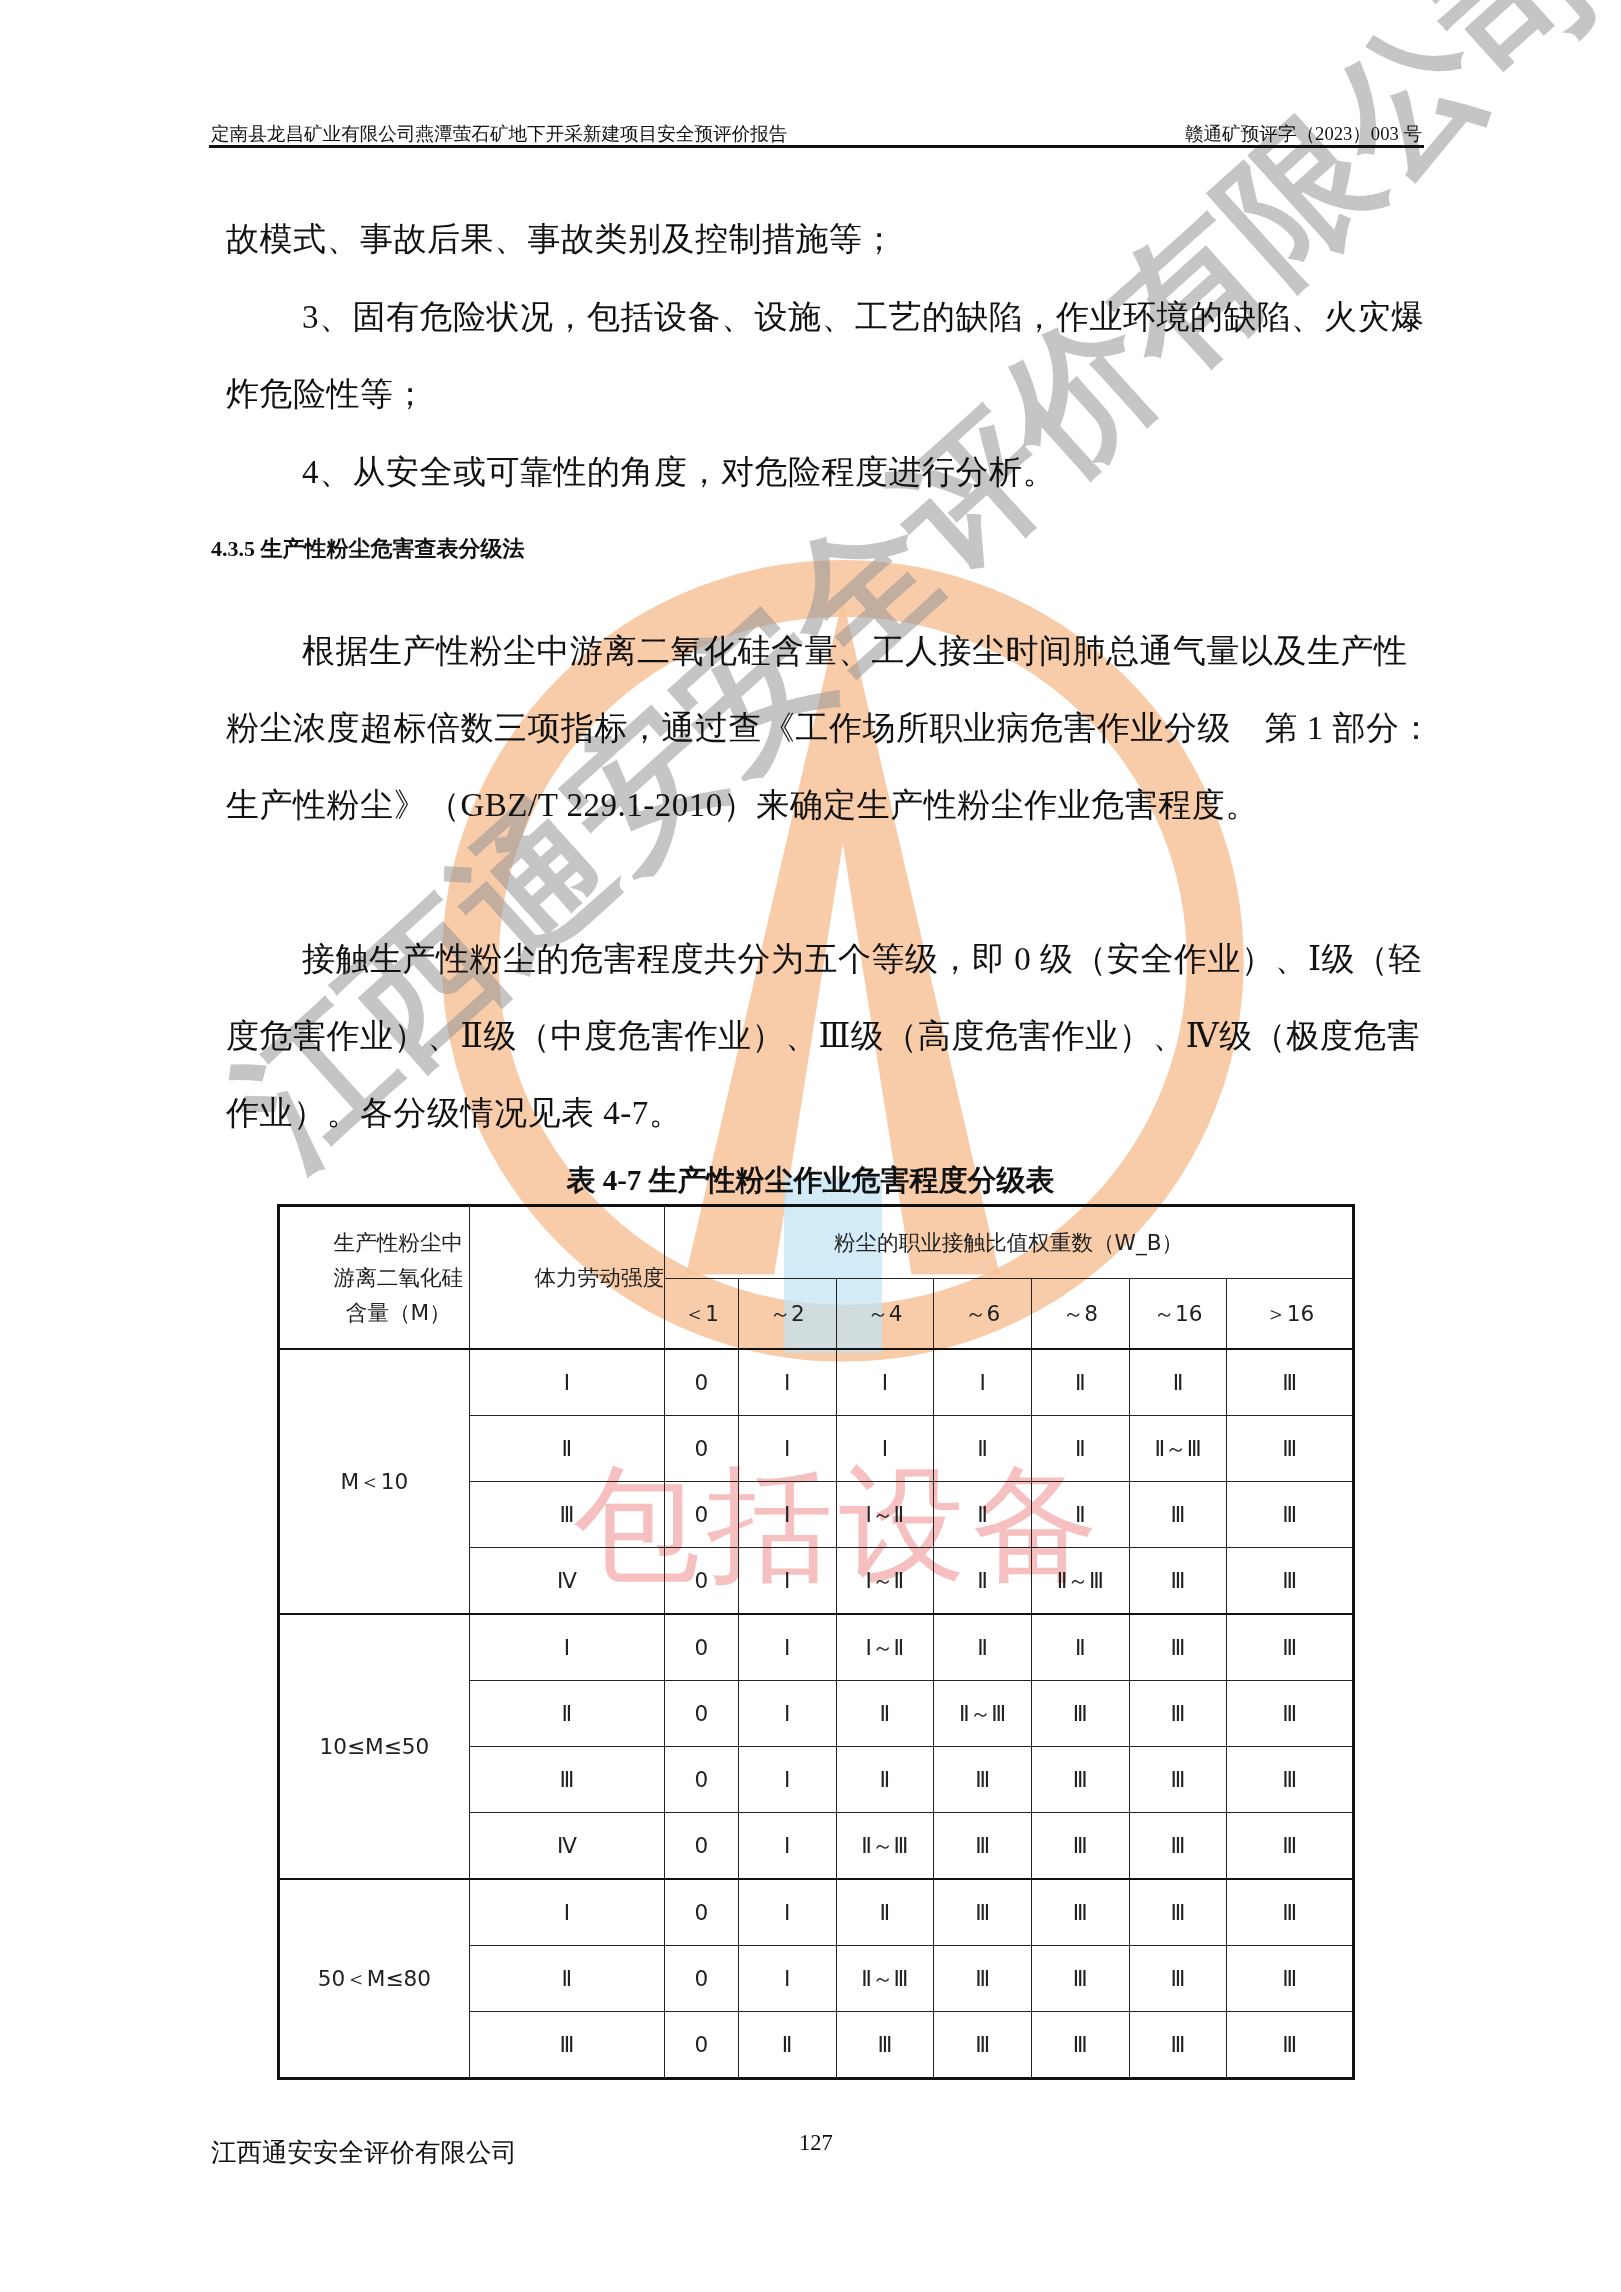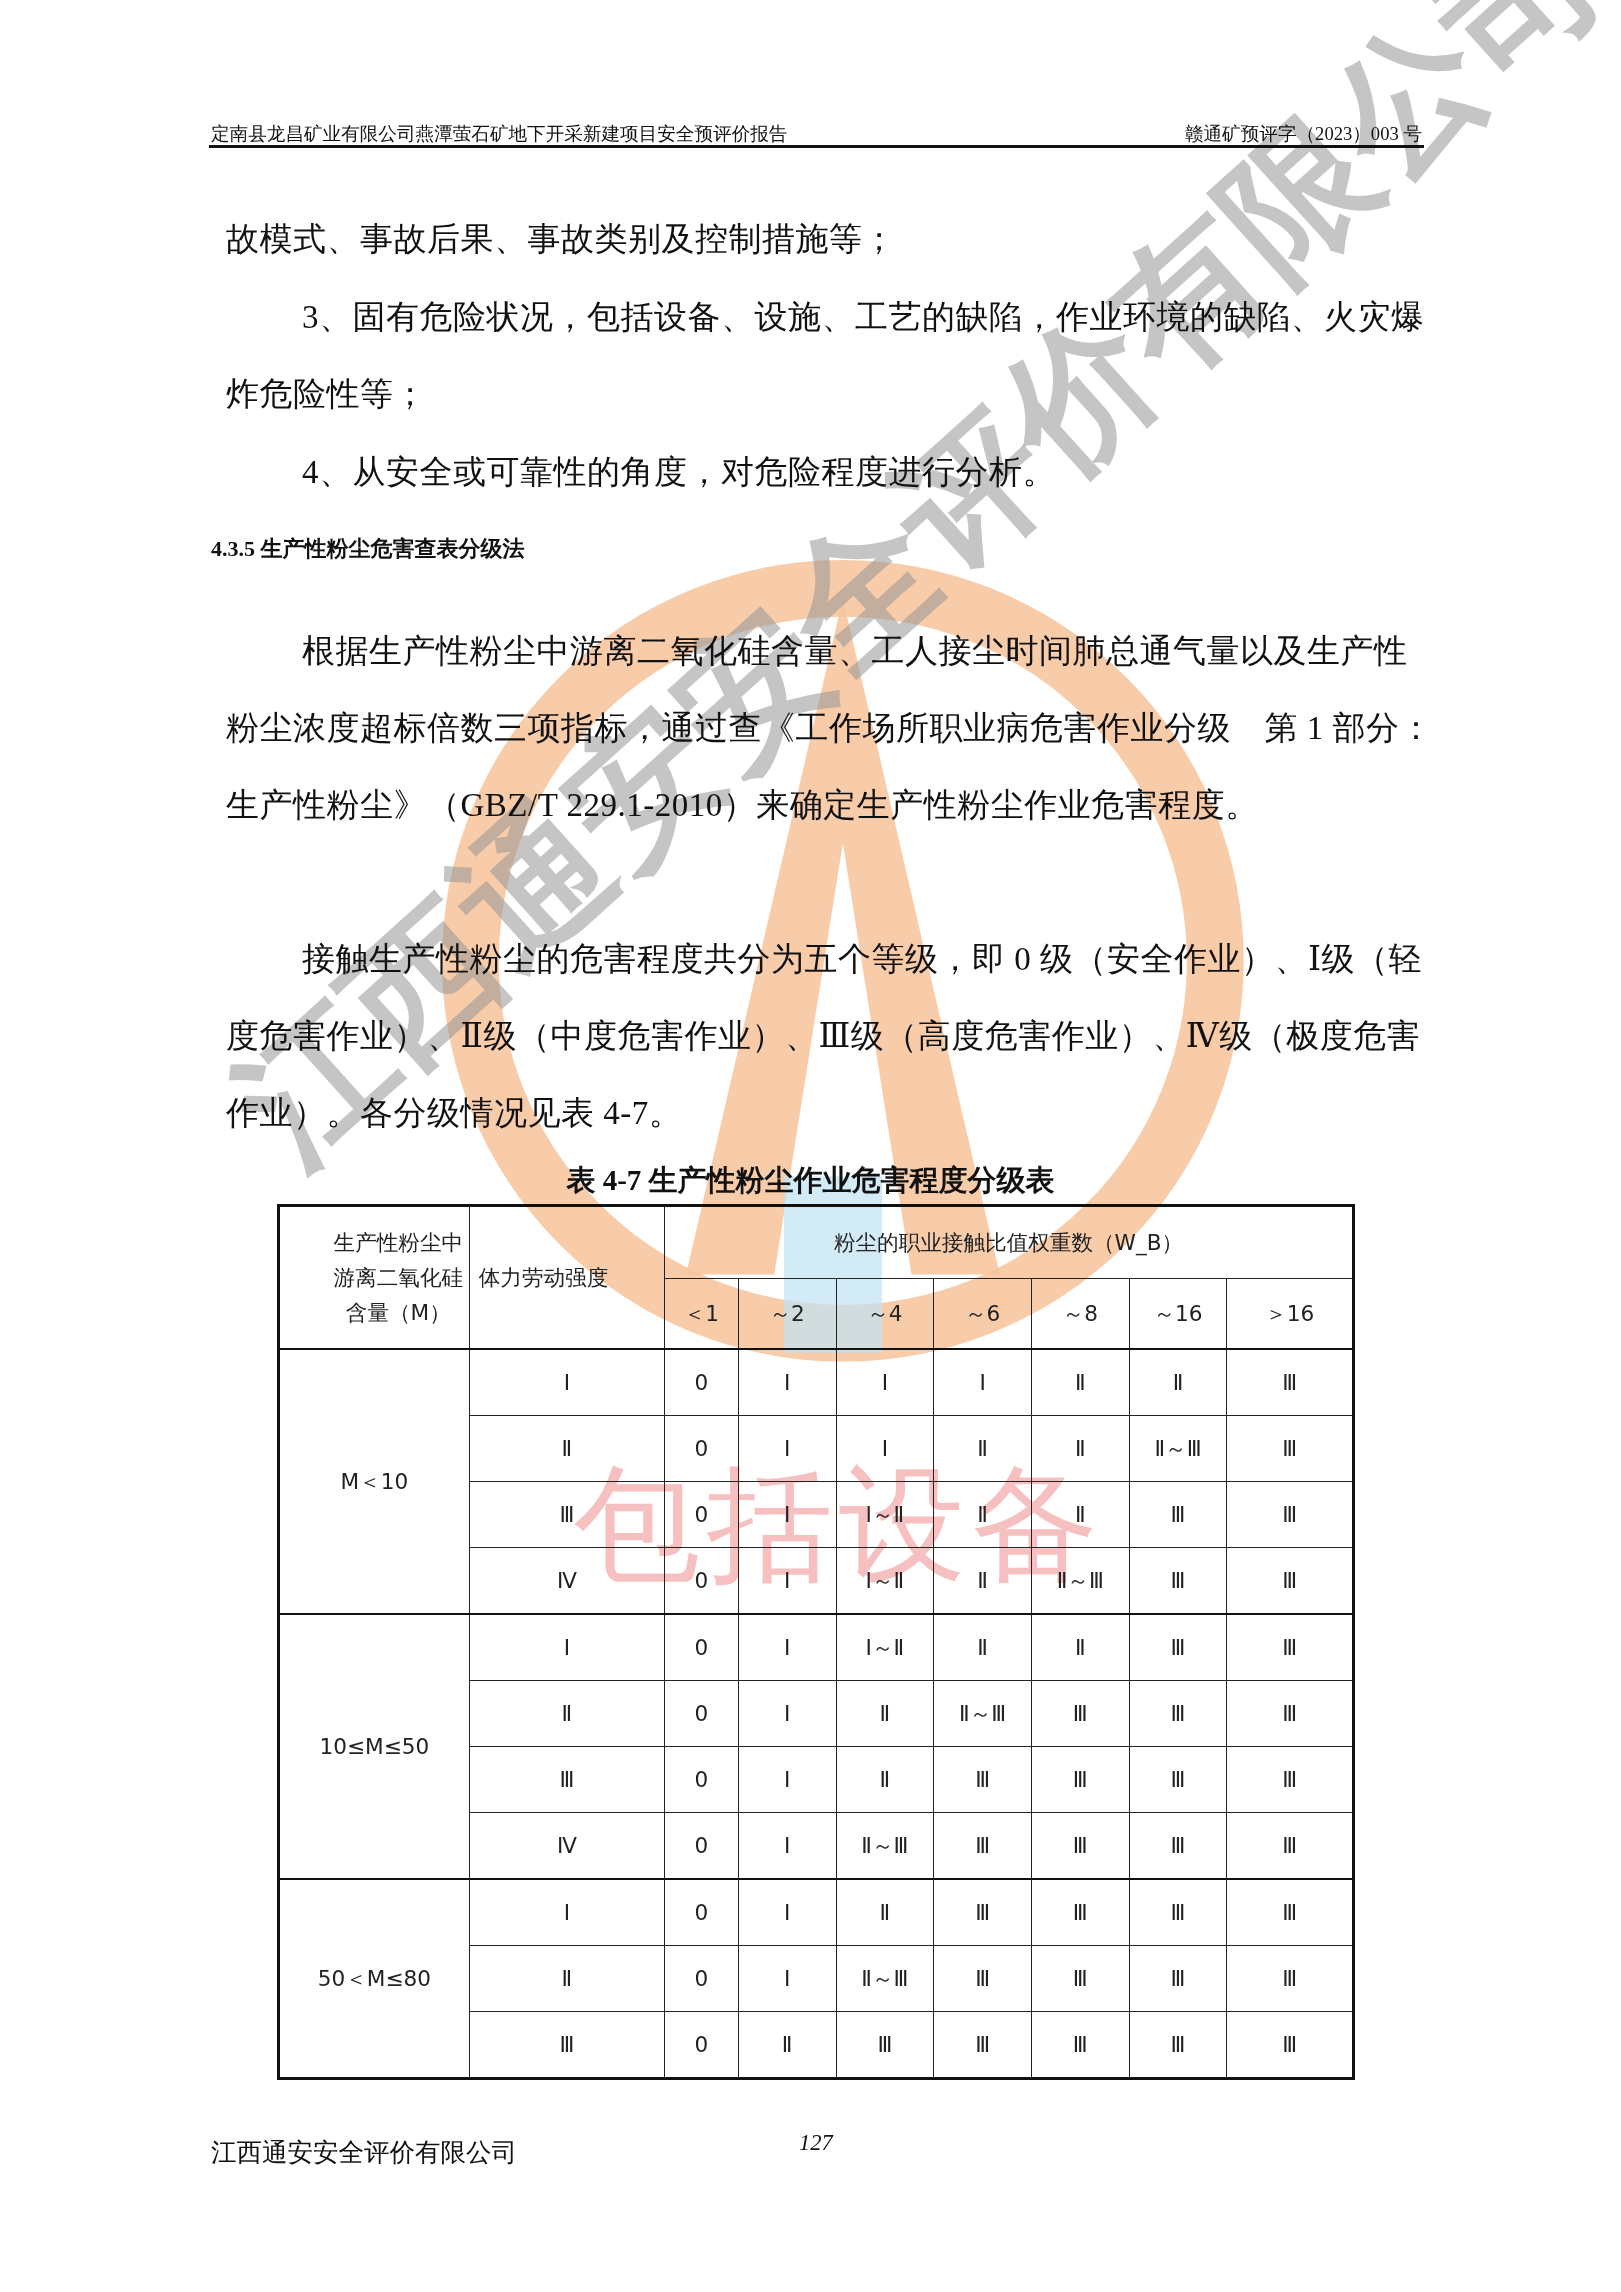--- a/index.html
+++ b/index.html
@@ -12,27 +12,27 @@
   .indent { text-indent:76px; }
   .section-heading { position:absolute; left:211px; top:534px; font-size:22px; font-weight:bold;
          font-family:"Liberation Serif","DejaVu Serif",serif; }
   .table-title { position:absolute; left:0; width:1621px; top:1161px; text-align:center;
          font-size:29px; font-weight:bold; }
   table.grade { position:absolute; left:277px; top:1204px; width:1078px; border-collapse:collapse;
          border:3.9px solid #111; font-size:21.6px; }
   table.grade td { border:1px solid #222; text-align:center; vertical-align:middle; padding:0;
          font-family:"DejaVu Sans","Liberation Sans",sans-serif; color:#222; }
   table.grade td.head-left { text-align:center; line-height:35px; font-size:21.6px;padding-left:48px; }
-  table.grade td.head-labor { text-align:left; padding-left:9px; }
+  table.grade td.head-labor { text-align:right; padding-left:9px; }
   table.grade tr.top-row td { height:71px; }
   table.grade tr.sub-row td { height:69px; }
   table.grade tr.body-row td { height:65px; }
   table.grade tr.group-start td { border-top:2px solid #111; }
   .page-footer-left { position:absolute; left:211px; top:2135px; font-size:25.5px; }
-  .page-number { position:absolute; left:799px; top:2130px; font-size:22.5px;font-style:italic; }
+  .page-number { position:absolute; left:799px; top:2130px; font-size:22.5px; }
   .watermark { position:absolute; pointer-events:none; }
 </style>
 </head>
 <body>
 
 <svg class="watermark" style="left:0;top:0;z-index:0" width="1621" height="2293" viewBox="0 0 1654 2339">
   <circle cx="860" cy="980" r="380" fill="none" stroke="#f7c39a" stroke-width="58" opacity="0.85"></circle>
   <polygon points="860,610 700,1300 790,1300 860,860 930,1300 1020,1300" fill="#f7c39a" opacity="0.85"></polygon>
   <rect x="800" y="1200" width="100" height="180" fill="#bfe2f3" opacity="0.7"></rect>
 </svg>

